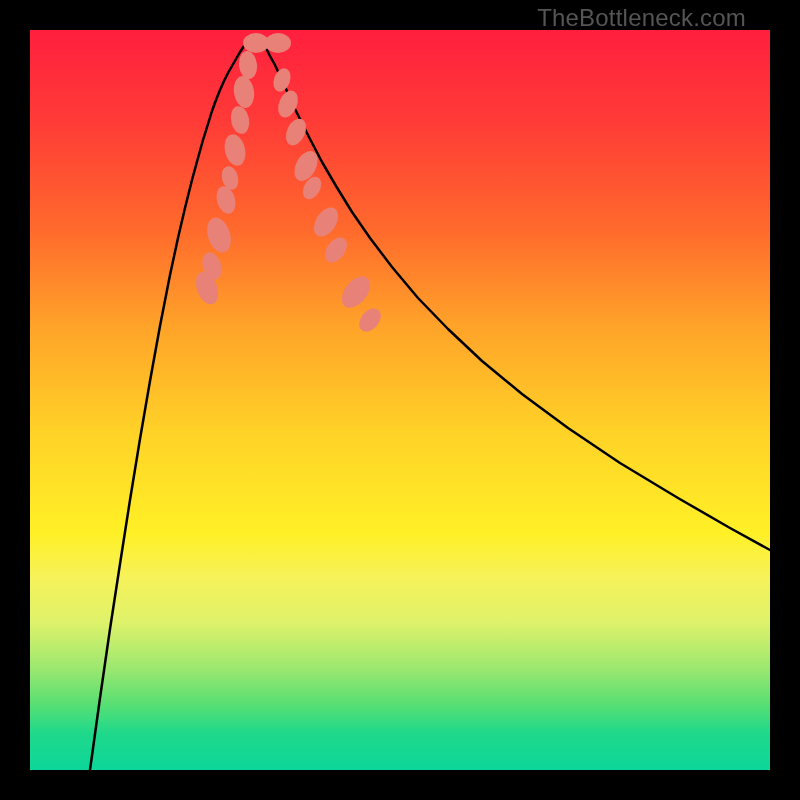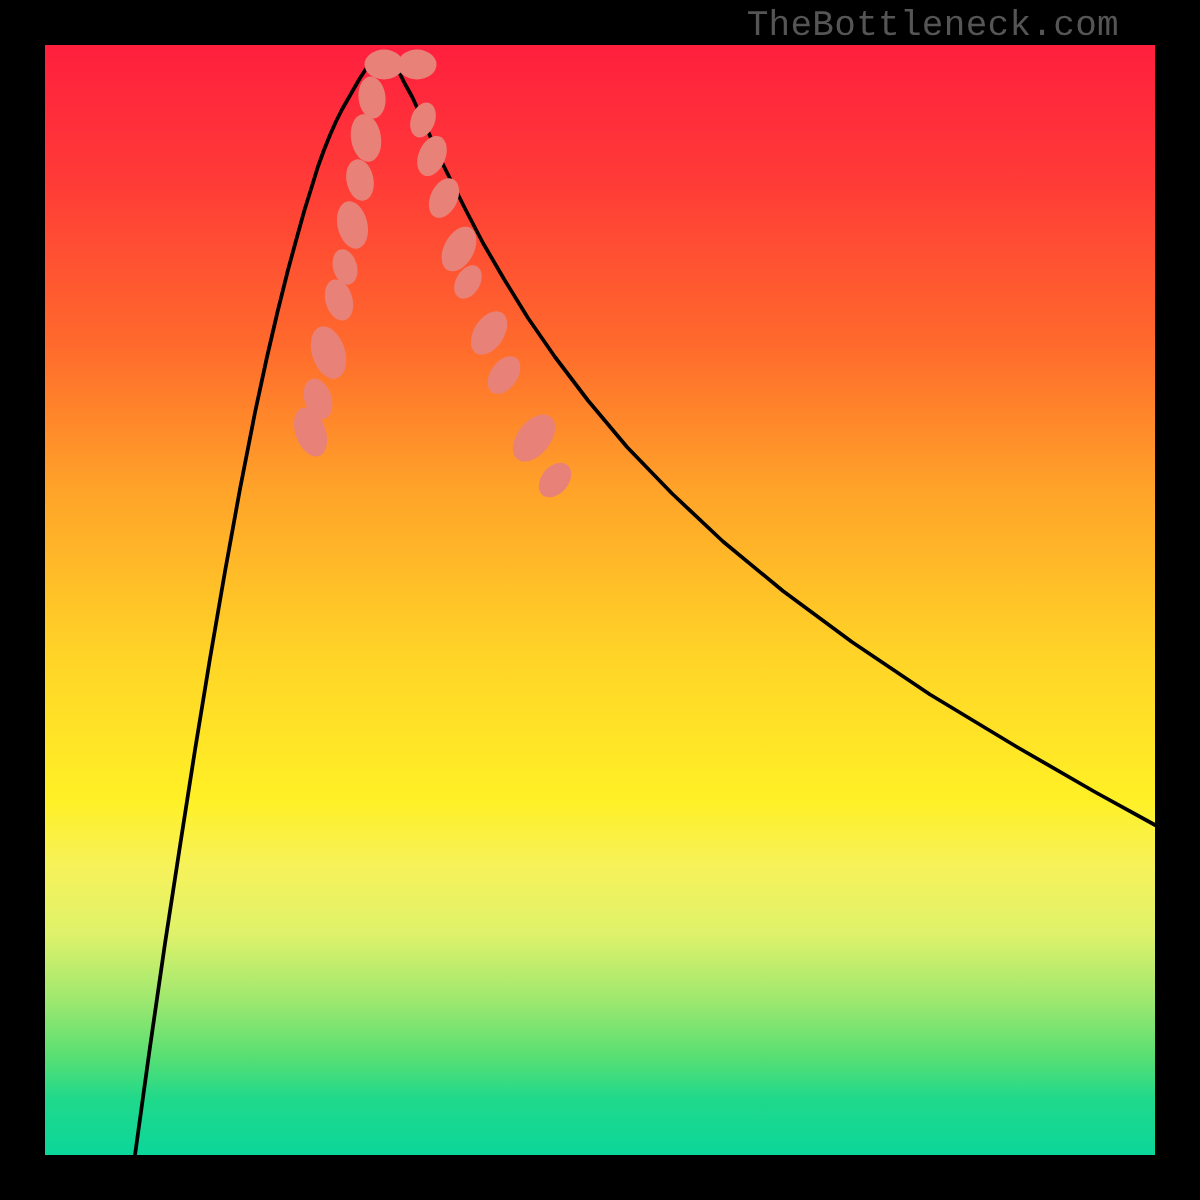--- a/index.html
+++ b/index.html
@@ -9,21 +9,20 @@
     height: 800px;
     overflow: hidden;
     background: #000;
     font-family: Arial, Helvetica, sans-serif;
   }
   .outer {
     width: 756px;
     height: 800px;
     background: #000;
     position: relative;
-    font-family: Liberation Mono, monospace;
   }
   .watermark {
     position: absolute;
     top: 4px;
     right: 10px;
     color: #555;
     font-size: 24px;
     font-weight: 500;
     letter-spacing: 0.2px;
     z-index: 10;

